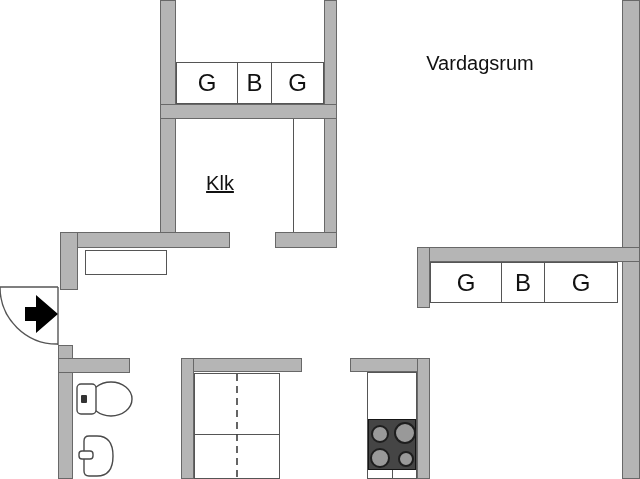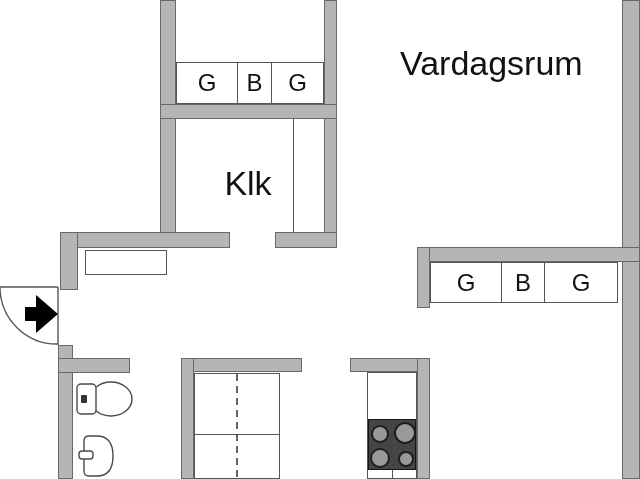--- a/index.html
+++ b/index.html
@@ -23,21 +23,21 @@
   }
   .thinrect{
     position:absolute;background:#ffffff;
     border:1px solid var(--thin-line);box-sizing:border-box;
   }
   .line{position:absolute;background:var(--thin-line);}
   .label{
     position:absolute;color:var(--text-color);text-align:center;
     white-space:nowrap;
   }
-  .room-label{font-size:34px;line-height:32px;}
+  .room-label{font-size:20px;line-height:32px;}
   .closet-row{
     position:absolute;display:flex;background:#fff;
     border:1px solid var(--thin-line);box-sizing:border-box;
   }
   .closet-cell{
     height:100%;box-sizing:border-box;display:flex;
     align-items:center;justify-content:center;
     font-size:24px;color:var(--text-color);
   }
   .closet-cell + .closet-cell{border-left:1px solid var(--thin-line);}
@@ -128,15 +128,15 @@
     <rect class="fixture" x="77" y="384" width="19" height="30" rx="4"></rect>
     <rect x="81" y="395" width="6" height="8" rx="1" fill="#333"></rect>
 
     <path class="fixture" d="M 84 441 q 0 -5 5 -5 h 8 q 16 0 16 20 q 0 20 -16 20 h -8 q -5 0 -5 -5 z"></path>
     <rect class="fixture" x="79" y="451" width="14" height="8" rx="3"></rect>
 
     <line class="dashed" x1="237" y1="374" x2="237" y2="479"></line>
   </svg>
 
   <div class="label room-label" style="left:400px;top:47px;width:160px;">Vardagsrum</div>
-  <div class="label room-label" style="left:218px;top:167px;width:60px;">Klk</div>
+  <div class="label room-label" style="left:190px;top:167px;width:60px;text-decoration:underline;">Klk</div>
 
 </div>
 
 </body></html>

